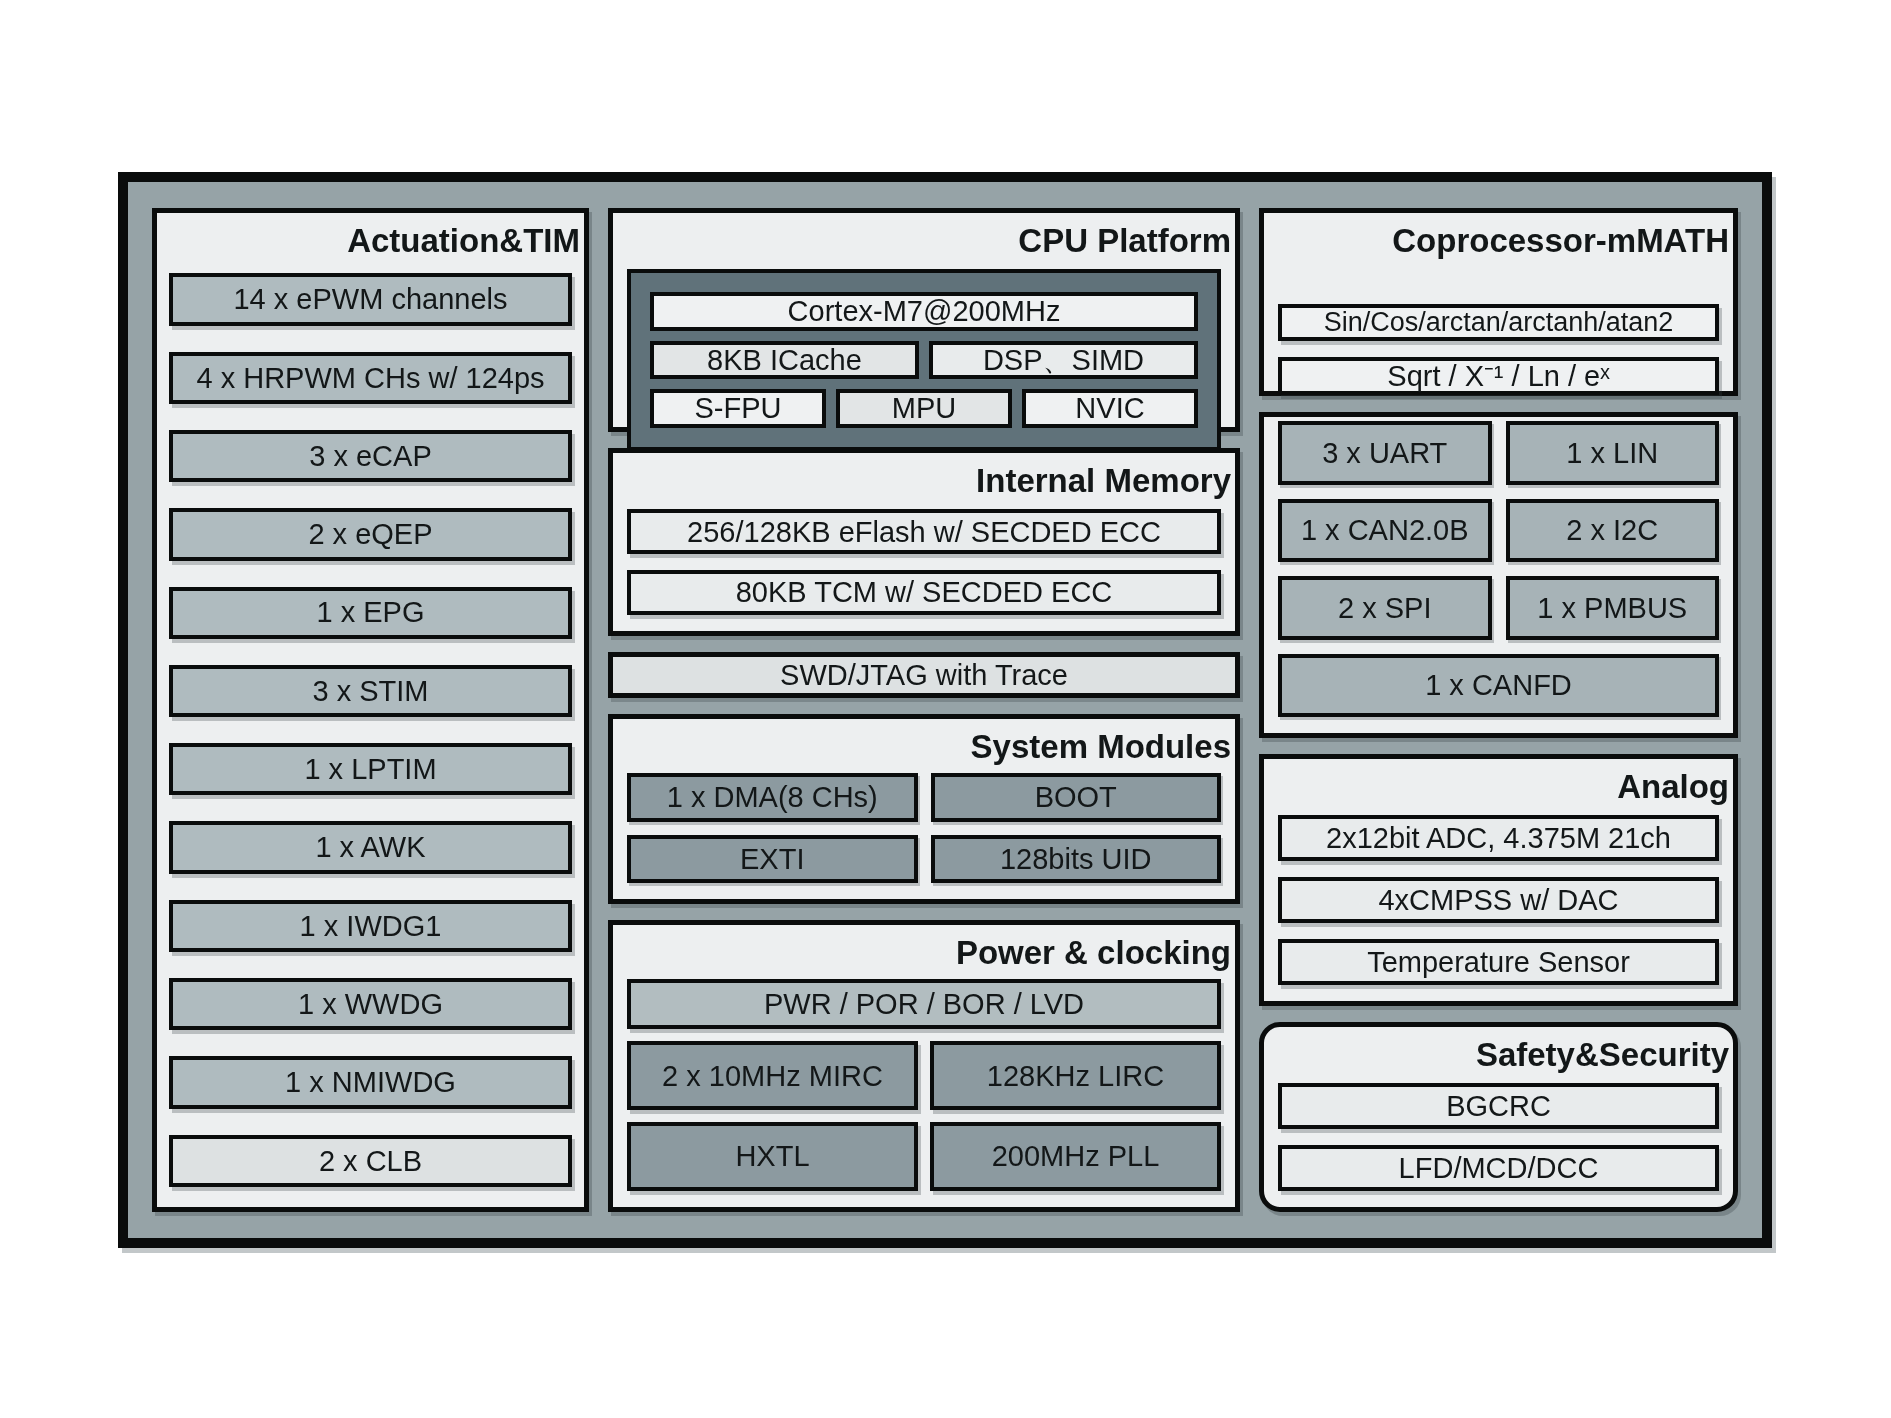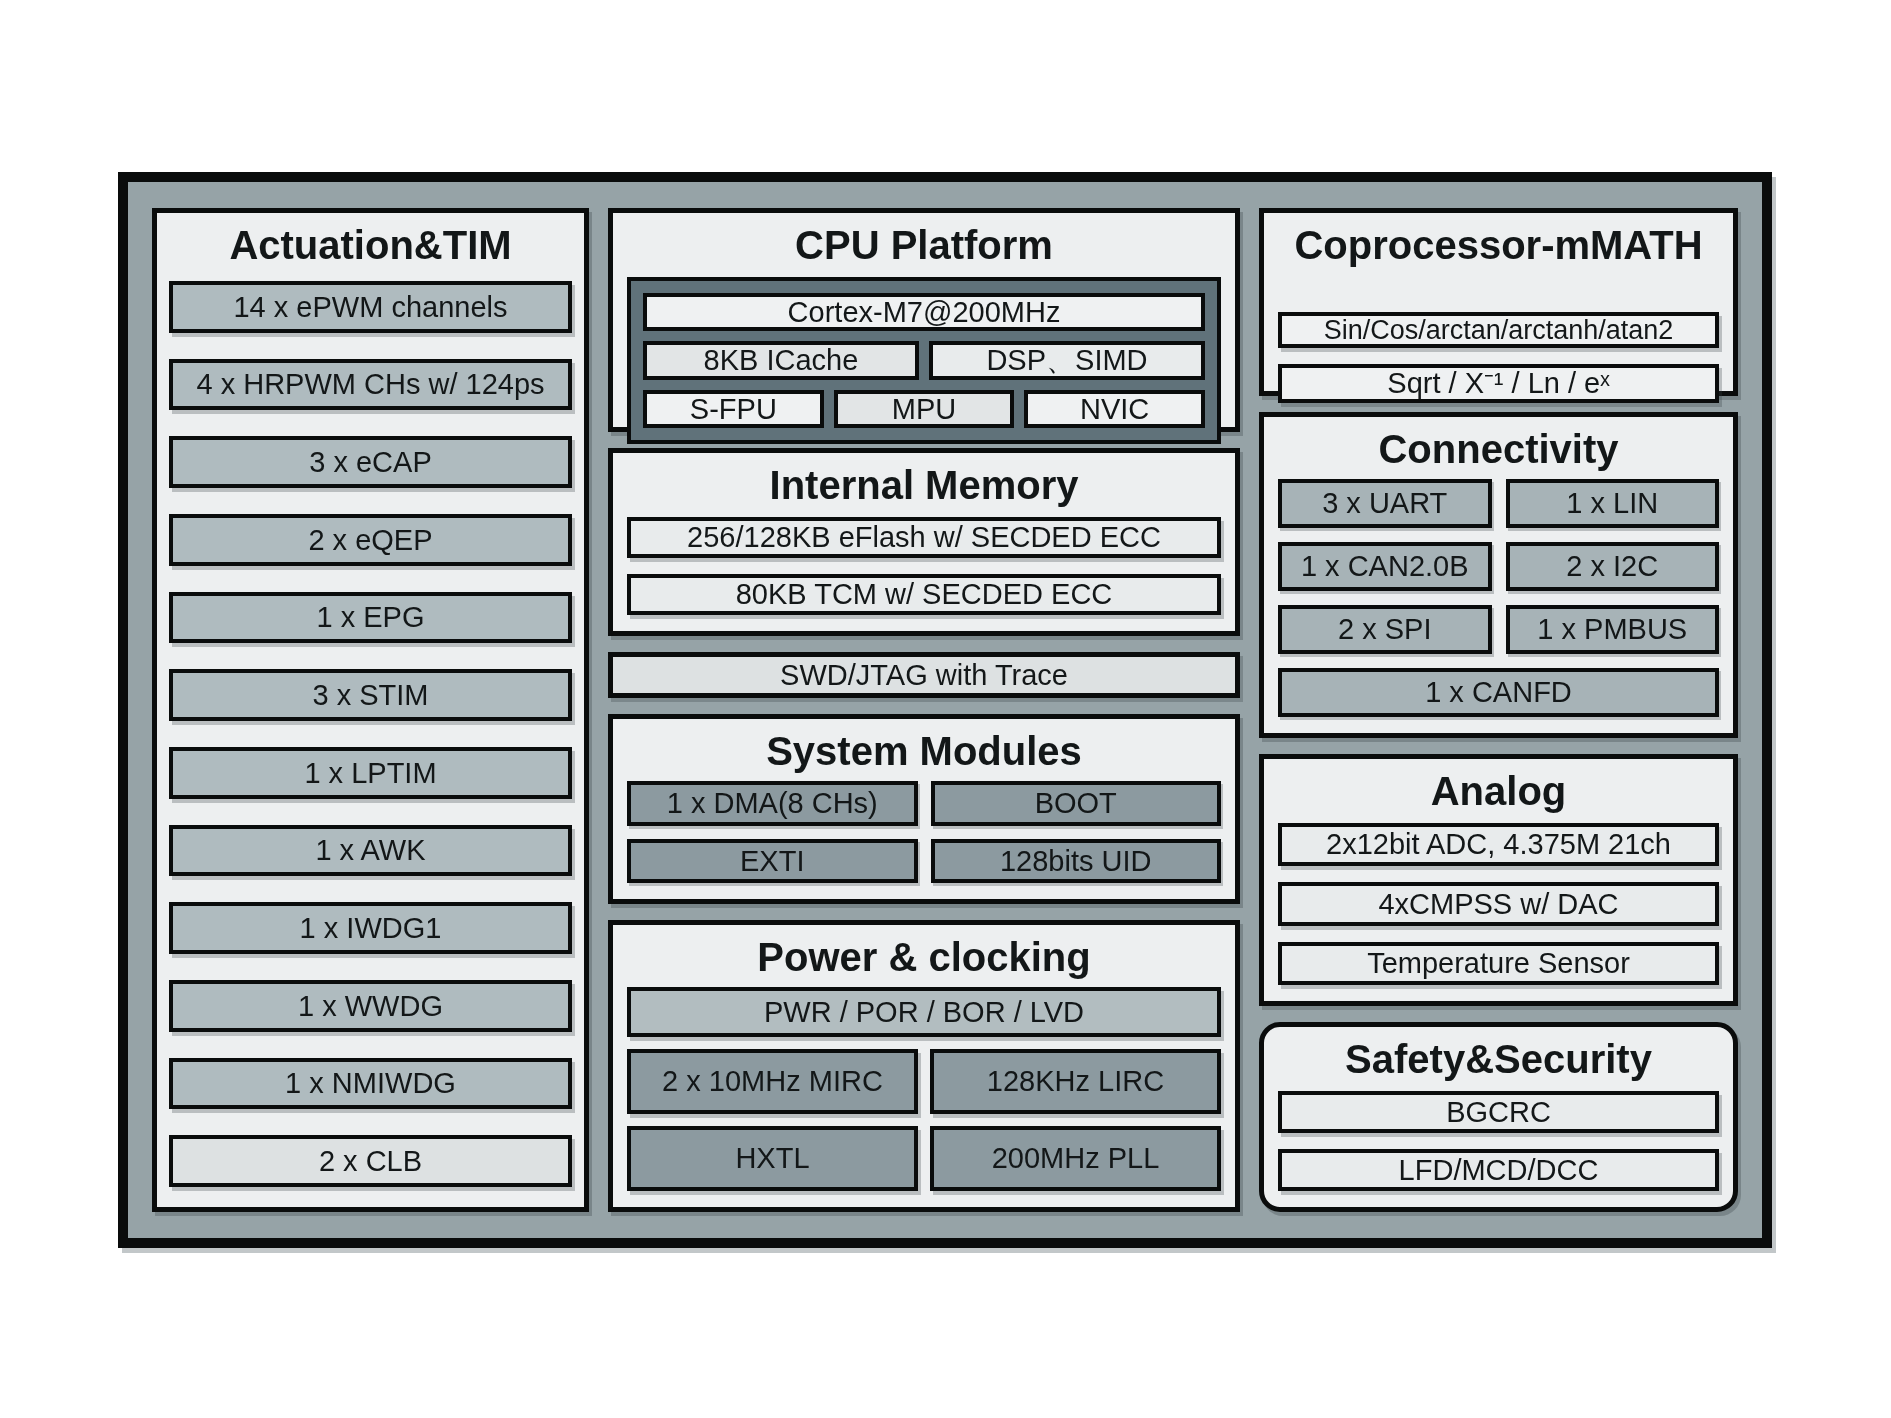--- a/index.html
+++ b/index.html
@@ -30,42 +30,42 @@
     padding:26px 24px;display:flex;gap:19px;
     box-shadow:4px 5px 0 rgba(120,130,135,.45);
   }
   .col{display:flex;flex-direction:column;gap:16px;min-width:0;}
   .panel{
     box-sizing:border-box;border:5px solid var(--border);
     background:var(--panel-fill);display:flex;flex-direction:column;
     box-shadow:3px 4px 0 rgba(55,65,70,.30);
   }
   .panel-title{
-    flex:0 0 auto;font-weight:bold;font-size:40px;line-height:1.1;
-    text-align:center;padding:10px 4px 4px;
+    flex:0 0 auto;font-weight:bold;font-size:33px;line-height:1.1;
+    text-align:right;padding:10px 4px 4px;
   }
   .box{
     box-sizing:border-box;border:4px solid var(--border);
     display:flex;align-items:center;justify-content:center;
     font-size:29px;line-height:1.05;text-align:center;
     background:var(--box-medium);
     box-shadow:3px 4px 0 rgba(55,65,70,.28);
   }
   
   .left-panel{width:437px;flex:0 0 auto;}
   .left-stack{flex:1;display:flex;flex-direction:column;gap:26px;padding:10px 12px 20px;}
   .left-stack .box{flex:1;}
   .box.light{background:var(--box-light);}
   
   .mid{width:632px;flex:0 0 auto;}
   .cpu-panel{height:224px;flex:0 0 auto;}
   .cpu-core{
     flex:1;margin:6px 14px 14px;box-sizing:border-box;
     border:4px solid var(--border);background:var(--cpu-core-fill);
-    padding:12px;display:flex;flex-direction:column;gap:10px;
+    padding:19px;display:flex;flex-direction:column;gap:10px;
   }
   .cpu-row{flex:1;display:flex;gap:10px;}
   .cpu-row .box{flex:1;box-shadow:none;}
   .box.white{background:var(--box-white);}
   .box.cache{background:var(--box-cache);}
   .box.lighter{background:var(--box-lighter);}
   .mem-panel{height:188px;flex:0 0 auto;}
   .panel-body{flex:1;display:flex;flex-direction:column;gap:16px;margin:6px 14px 16px;}
   .panel-body .box{flex:1;}
   .standalone{height:46px;flex:0 0 auto;background:var(--box-light);font-size:29px;border-width:5px;}
@@ -169,21 +169,20 @@
 
     <section class="panel cop-panel">
       <div class="panel-title">Coprocessor-mMATH</div>
       <div class="panel-body">
         <div class="box white" style="font-size:27px;">Sin/Cos/arctan/arctanh/atan2</div>
         <div class="box white">Sqrt / X⁻¹ / Ln / eˣ</div>
       </div>
     </section>
 
     <section class="panel conn-panel">
-      <div class="panel-title">Connectivity</div>
       <div class="conn-grid">
         <div class="box">3 x UART</div>
         <div class="box">1 x LIN</div>
         <div class="box">1 x CAN2.0B</div>
         <div class="box">2 x I2C</div>
         <div class="box">2 x SPI</div>
         <div class="box">1 x PMBUS</div>
         <div class="box span2">1 x CANFD</div>
       </div>
     </section>

